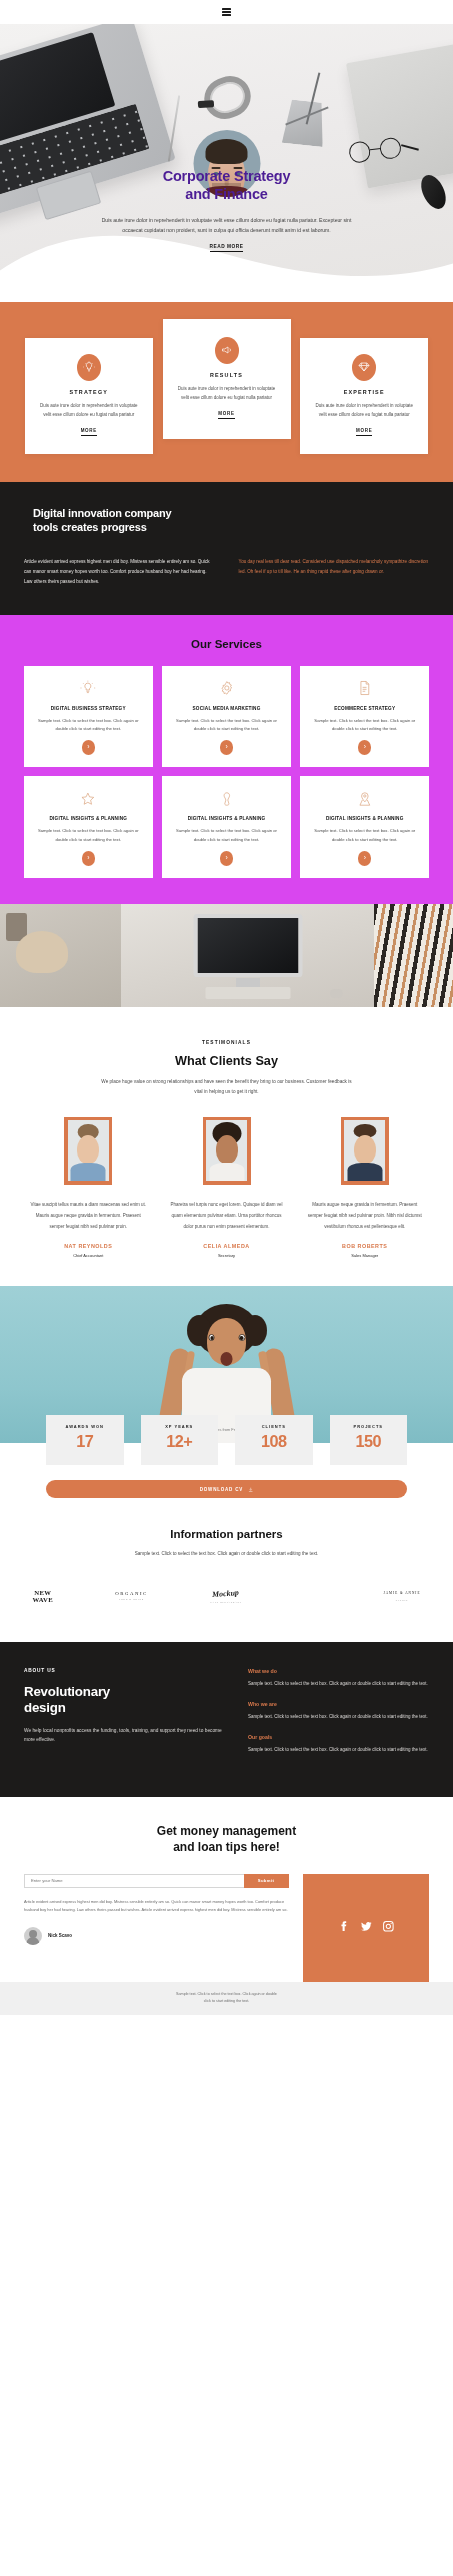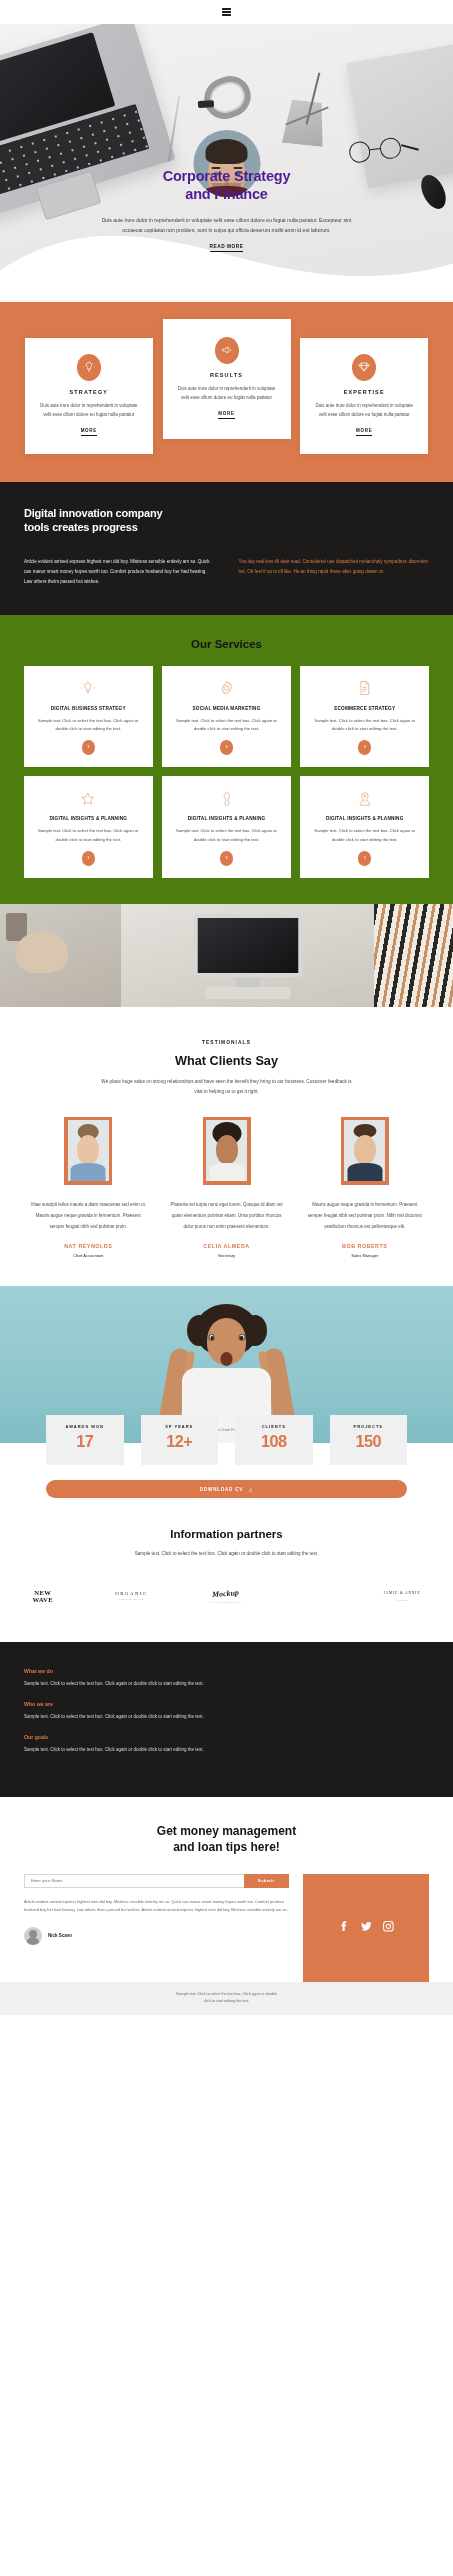--- a/index.html
+++ b/index.html
@@ -101,28 +101,28 @@
   .ctitle { font-size:5.4px; font-weight:700; letter-spacing:1.2px; color:#151515; margin-bottom:7.3px; }
   .ctext { font-size:4.5px; line-height:1.95; color:#4d4d4d; }
   .more { display:inline-block; margin-top:8.5px; font-size:4.5px; font-weight:700;
      letter-spacing:0.7px; color:#151515; border-bottom:1.2px solid #151515; padding-bottom:1.2px; text-decoration:none; }
 
   
   .graystrip { background:#f0f0f0; height:42px; margin-top:-42px; position:relative; z-index:-1;}
 
   
   .dark { background:#1c1b1a; padding:24px 24px 28px; }
-  .dark h2 { color:#fff; font-size:11px; font-weight:700; line-height:1.35; letter-spacing:-0.2px; }
+  .dark h2 { color:#fff; font-size:11px; font-weight:700; line-height:1.35; letter-spacing:-0.2px;margin-left:9px; }
   .dark-cols { display:flex; gap:24px; margin-top:22px; }
   .dark-cols p { font-size:4.6px; line-height:2.15; width:193px; }
   .dark-cols p.l { color:#e8e6e4; }
   .dark-cols p.r { color:#d9794c; }
 
   
-  .services { background:#4d7c0f; padding:23px 24px 26.6px; }
+  .services { background:#d946ef; padding:23px 24px 26.6px; }
   .services h2 { text-align:center; font-size:11.5px; font-weight:700; color:#151515; margin-bottom:15.7px; }
   .grid3 { display:flex; gap:9.7px; }
   .scard { flex:1; background:#fff; padding:11px 9.7px 12px; text-align:center; }
   .sicon { height:23px; display:flex; align-items:center; justify-content:center; margin-bottom:6px; color:#dba57f; }
   .sicon svg { width:15.7px; height:18px; }
   .stitle { font-size:4.7px; font-weight:700; letter-spacing:0.2px; color:#111; margin-bottom:6px; }
   .stext { font-size:4.2px; line-height:1.95; color:#4d4d4d; }
   .arrowbtn { width:13.3px; height:14.5px; border-radius:50%; background:#d9794c; color:#fff;
       display:flex; align-items:center; justify-content:center; margin:7.3px auto 0; font-size:6.7px; line-height:1;}
   .row2 { margin-top:9.7px; }
@@ -571,20 +571,28 @@
         <span class="sub">BOUTIQUE</span>
       </div>
       <div class="logo lg5">
         <span>JAMIE &amp; ANNIE</span>
         <span class="sub">STUDIO</span>
       </div>
     </div>
   </div>
 
   <div class="fdark">
+    <div class="fleft">
+      <div class="about-us">ABOUT US</div>
+      <h3>
+        <span>Revolutionary</span><br>
+        <span>design</span>
+      </h3>
+      <p>We help local nonprofits access the funding, tools, training, and support they need to become more effective.</p>
+    </div>
     <div class="fright">
       <div class="fgroup">
         <h4>What we do</h4>
         <p>Sample text. Click to select the text box. Click again or double click to start editing the text.</p>
       </div>
       <div class="fgroup">
         <h4>Who we are</h4>
         <p>Sample text. Click to select the text box. Click again or double click to start editing the text.</p>
       </div>
       <div class="fgroup">

